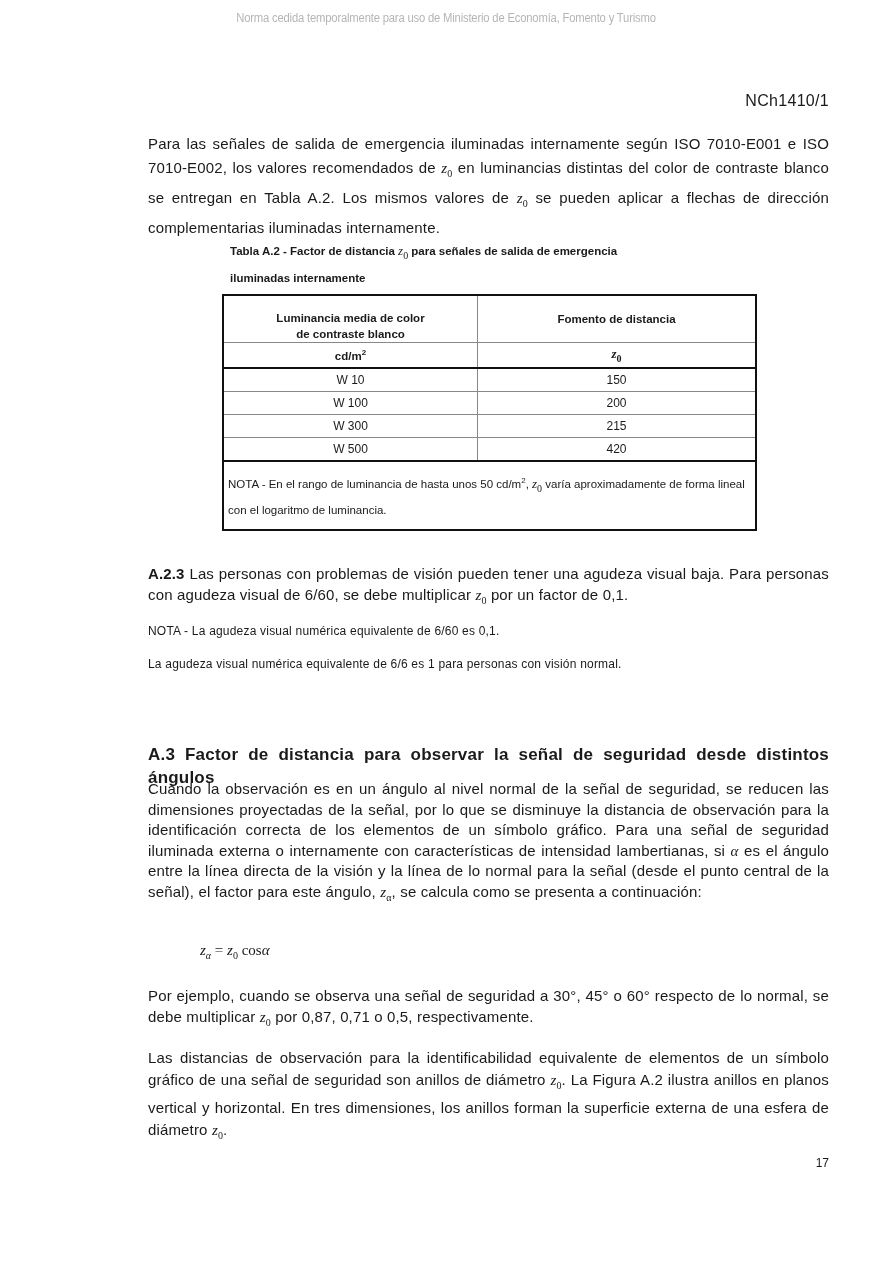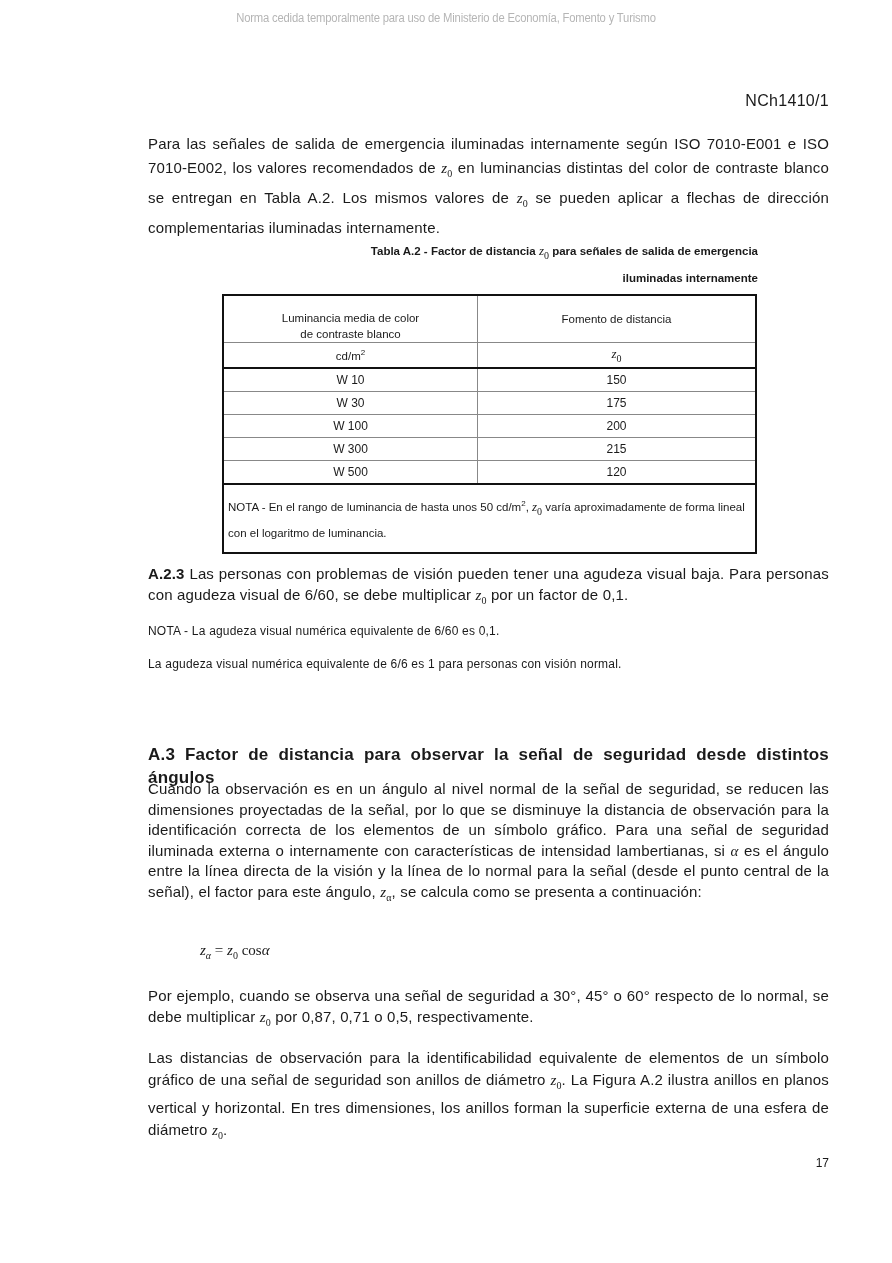--- a/index.html
+++ b/index.html
@@ -3,25 +3,25 @@
 <meta charset="utf-8">
 <style>
   html, body { margin:0; padding:0; background:#ffffff; }
   body { width:892px; height:1263px; position:relative; overflow:hidden; color:#1a1a1a; font-family:"Liberation Sans", sans-serif; }
   .watermark { position:absolute; top:11px; left:0; width:892px; text-align:center; font-size:12.5px; color:#b5b5b5; letter-spacing:-0.2px; transform:scaleX(0.9); }
   .docid { position:absolute; top:92px; right:63px; font-size:16px; letter-spacing:0.3px;text-align:right; }
   .block { position:absolute; left:148px; width:681px; font-size:15px; line-height:21px; text-align:justify; letter-spacing:0.15px; }
   .z { font-family:"Liberation Serif", serif; font-style:italic; font-size:15px; }
   .z sub { font-size:10px; font-style:normal; }
   .p1 { top:132px; line-height:24px; }
-  .tcap { position:absolute; left:230px; width:528px; top:240px; text-align:right; font-size:11.5px; font-weight:bold; line-height:22px; }
+  .tcap { position:absolute; left:230px; width:528px; top:240px; text-align:left; font-size:11.5px; font-weight:bold; line-height:22px; }
   .tcap .z { font-size:13px; font-weight:normal; }
   table.t { position:absolute; left:222px; top:294px; width:535px; border-collapse:collapse; font-size:12px; border:2px solid #111; }
   table.t td { border:1px solid #888; text-align:center; height:22px; padding:0; }
-  table.t .hdr td { font-weight:normal; font-size:11.5px; }
+  table.t .hdr td { font-weight:bold; font-size:11.5px; }
   table.t .hdr-a td { height:46px; vertical-align:bottom; line-height:16px; }
   table.t .hdr-b td { height:24px; }
   table.t .hdr-b { border-bottom:2px solid #111; }
   table.t .hdr td.mid { vertical-align:middle; }
   table.t td.c1 { width:253px; border-right:1px solid #888; }
   table.t td.note { text-align:left; font-size:11.5px; line-height:22px; padding:8px 4px; height:44px; border-top:2px solid #111; }
   .a23 { top:563px; }
   .a23 b { font-weight:bold; }
   .note1 { position:absolute; left:148px; top:624px; font-size:12px; letter-spacing:0.2px; }
   .note2 { position:absolute; left:148px; top:657px; font-size:12px; letter-spacing:0.2px; }
@@ -58,34 +58,30 @@
   </tr>
   <tr class="hdr hdr-b">
     <td class="c1"><span>cd/m</span><sup style="font-size:8px">2</sup></td>
     <td><span class="z" style="font-size:13px"><span>z</span><sub>0</sub></span></td>
   </tr>
   <tr>
         <td class="c1">W 10</td>
         <td>150</td>
       </tr>
   <tr>
-        <td class="c1">W 30</td>
-        <td>175</td>
-      </tr>
-  <tr>
         <td class="c1">W 100</td>
         <td>200</td>
       </tr>
   <tr>
         <td class="c1">W 300</td>
         <td>215</td>
       </tr>
   <tr>
         <td class="c1">W 500</td>
-        <td>120</td>
+        <td>420</td>
       </tr>
   <tr>
     <td class="note" colspan="2"><span>NOTA - En el rango de luminancia de hasta unos 50 cd/m</span><sup style="font-size:8px">2</sup><span>, </span><span class="z" style="font-size:13px"><span>z</span><sub>0</sub></span><span> varía aproximadamente de forma lineal con el logaritmo de luminancia.</span></td>
   </tr>
 </tbody>
   </table>
 
 <p class="block a23" style="margin:0"><b>A.2.3</b><span> Las personas con problemas de visión pueden tener una agudeza visual baja. Para personas con agudeza visual de 6/60, se debe multiplicar </span><span class="z"><span>z</span><sub>0</sub></span><span> por un factor de 0,1.</span></p>
 
 <div class="note1">NOTA - La agudeza visual numérica equivalente de 6/60 es 0,1.</div>

